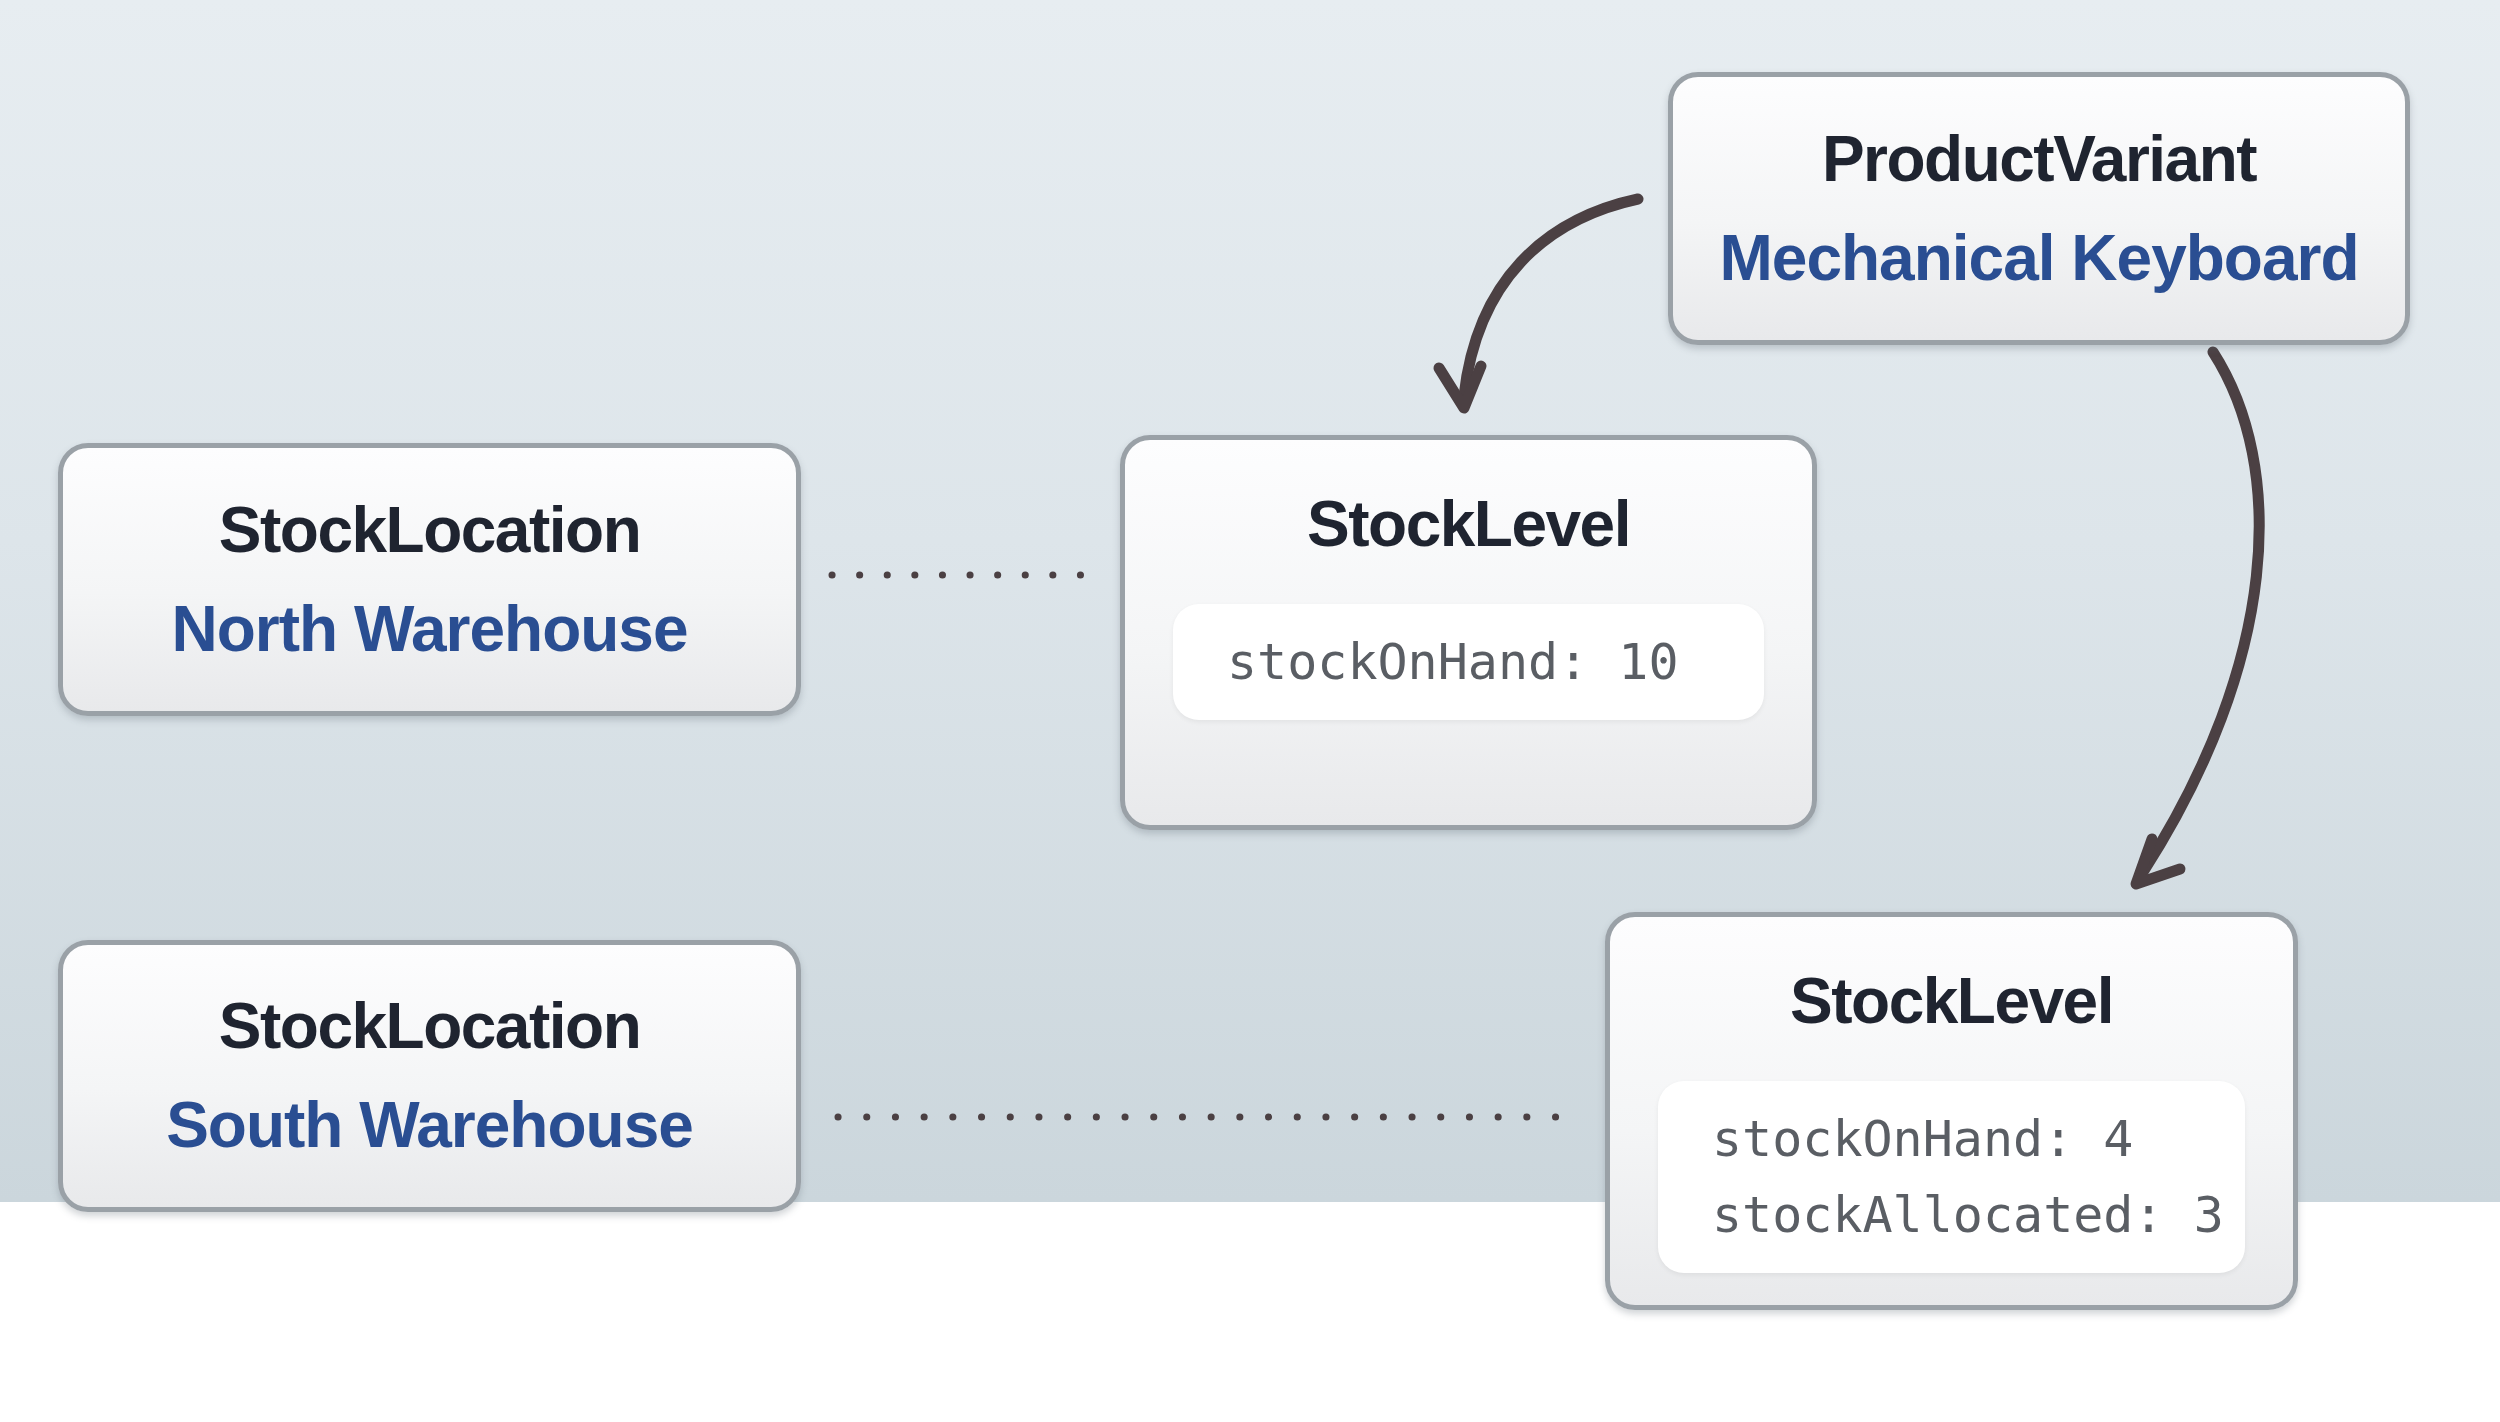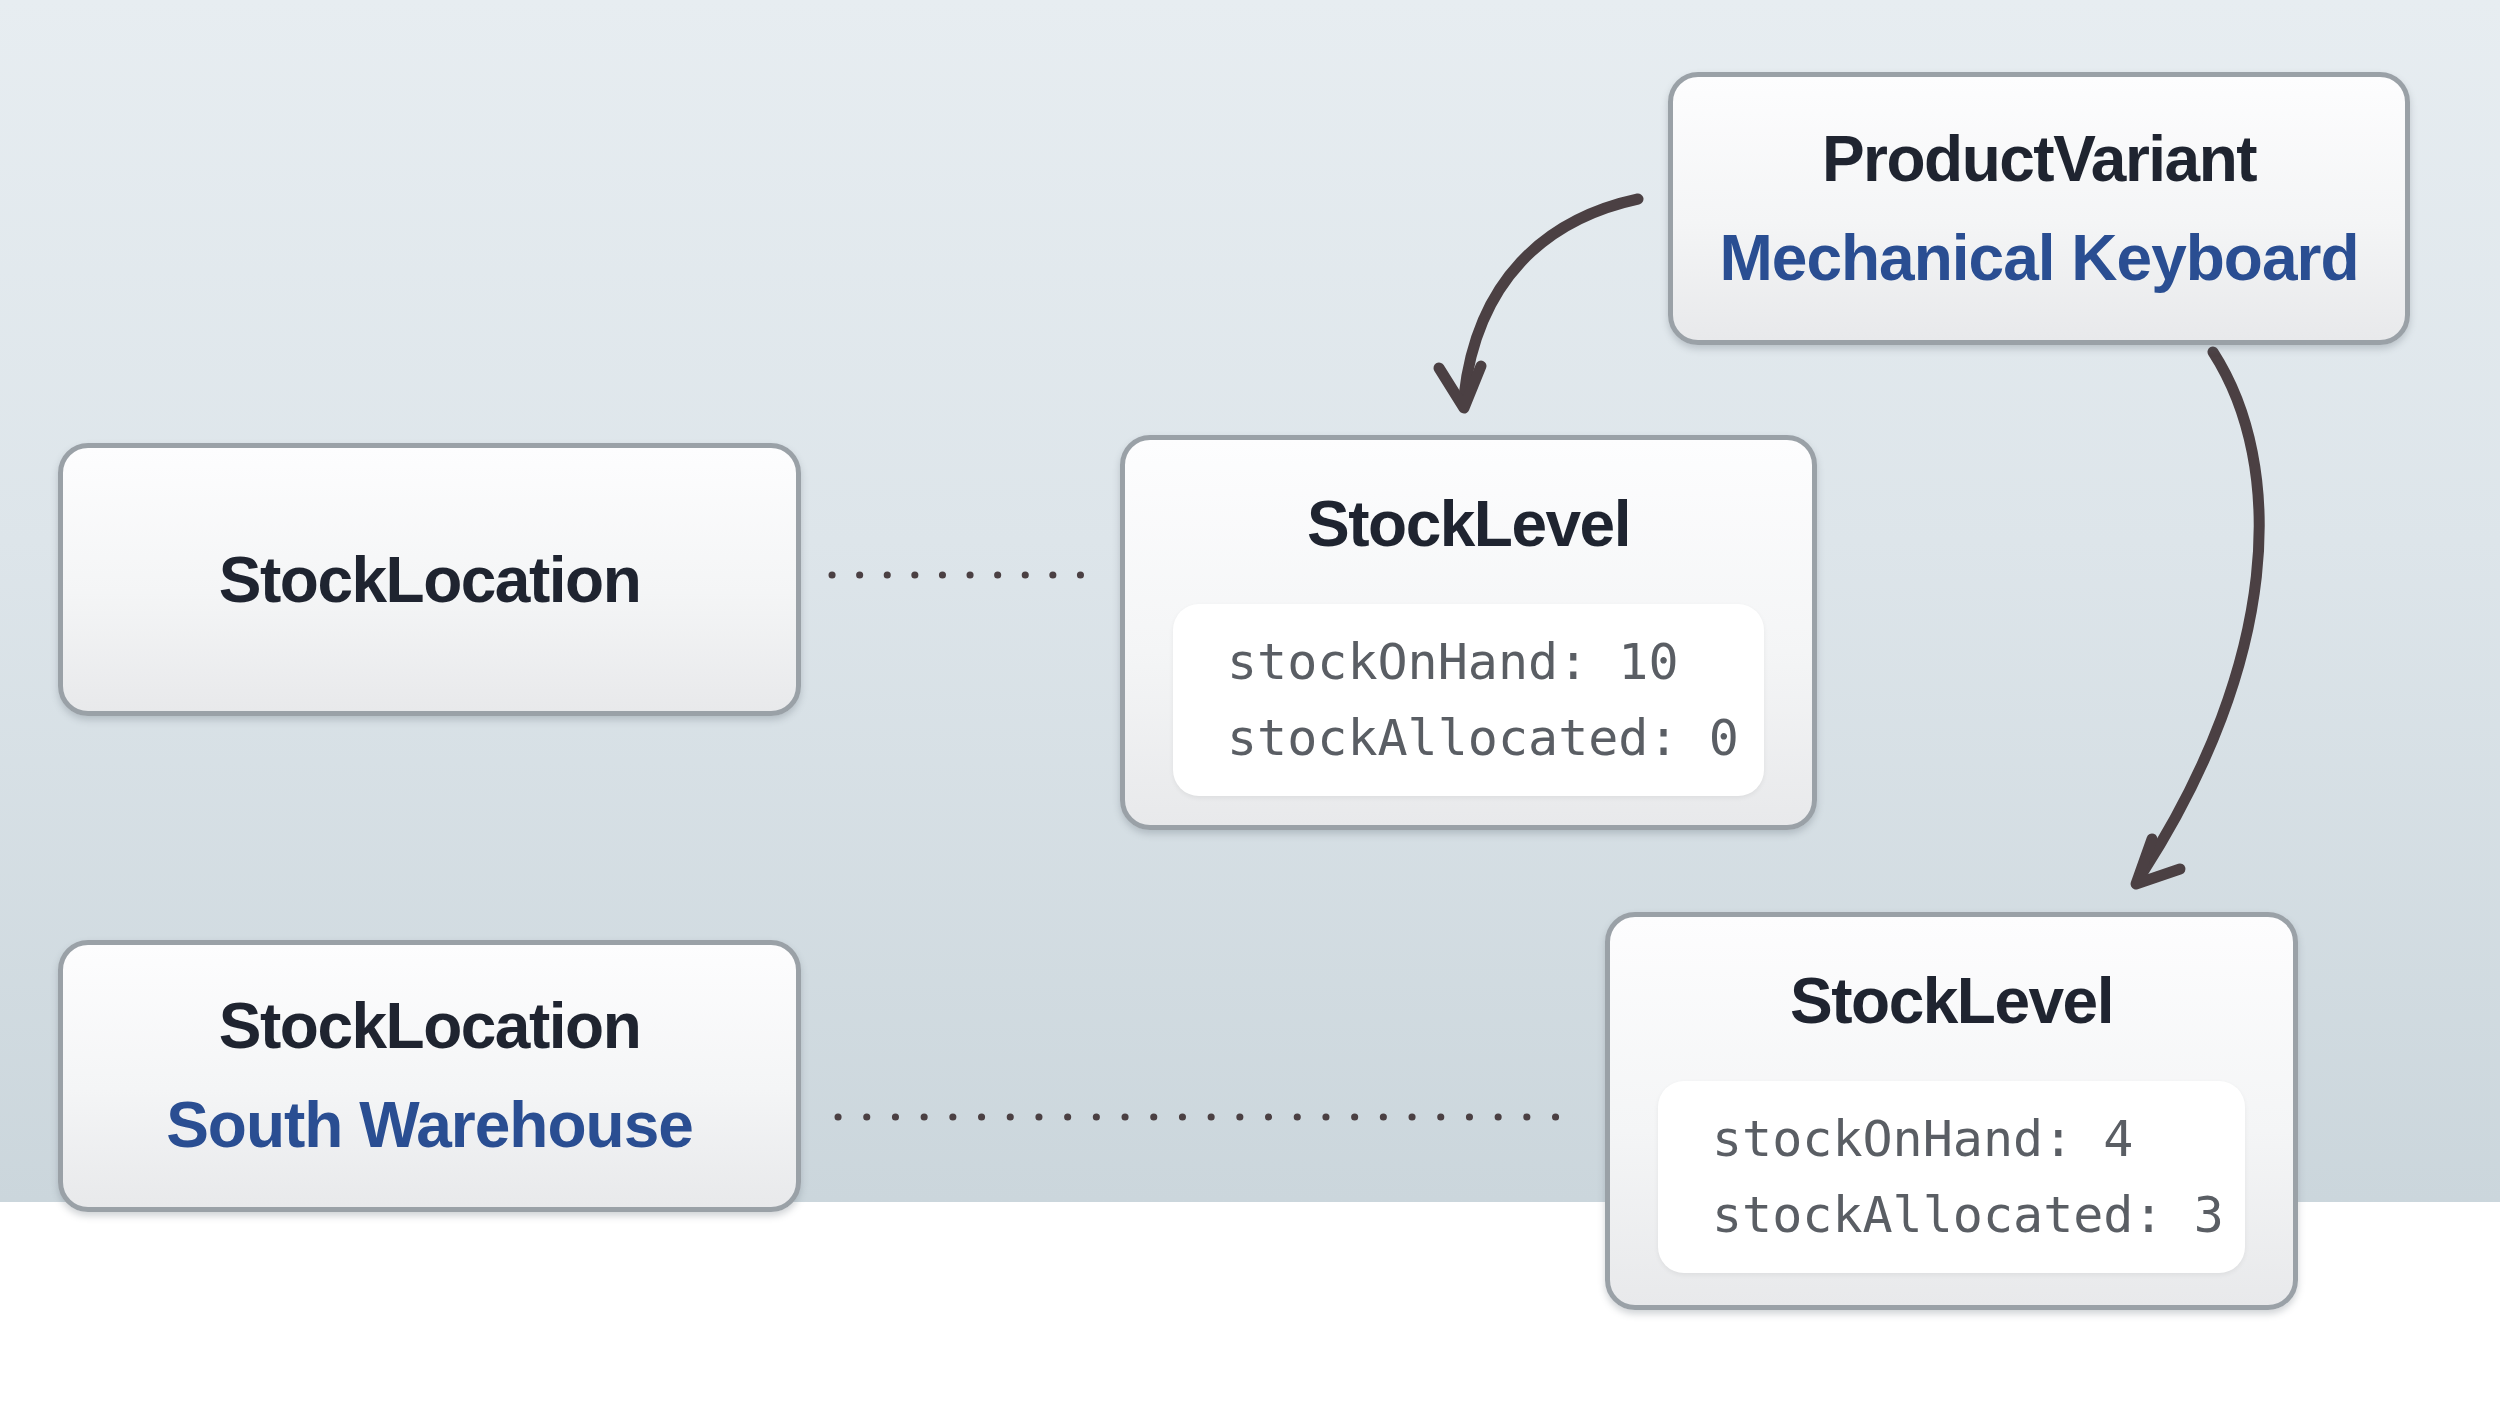--- a/index.html
+++ b/index.html
@@ -78,32 +78,32 @@
     <line class="edge-dotted" x1="838" y1="1117" x2="1582" y2="1117" stroke-dasharray="0.1 28.6"></line>
   </svg>
 
   <div class="entity-box two-line" id="node-product-variant">
     <div class="entity-title">ProductVariant</div>
     <div class="entity-subtitle">Mechanical Keyboard</div>
   </div>
 
   <div class="entity-box two-line" id="node-stock-location-north">
     <div class="entity-title">StockLocation</div>
+    <div class="entity-subtitle">North Warehouse</div>
   </div>
 
   <div class="entity-box two-line" id="node-stock-location-south">
     <div class="entity-title">StockLocation</div>
     <div class="entity-subtitle">South Warehouse</div>
   </div>
 
   <div class="entity-box level-box" id="node-stock-level-north">
     <div class="entity-title">StockLevel</div>
     <div class="code-panel">
       <div class="code-line">stockOnHand: 10</div>
-      <div class="code-line">stockAllocated: 0</div>
     </div>
   </div>
 
   <div class="entity-box level-box" id="node-stock-level-south">
     <div class="entity-title">StockLevel</div>
     <div class="code-panel">
       <div class="code-line">stockOnHand: 4</div>
       <div class="code-line">stockAllocated: 3</div>
     </div>
   </div>

